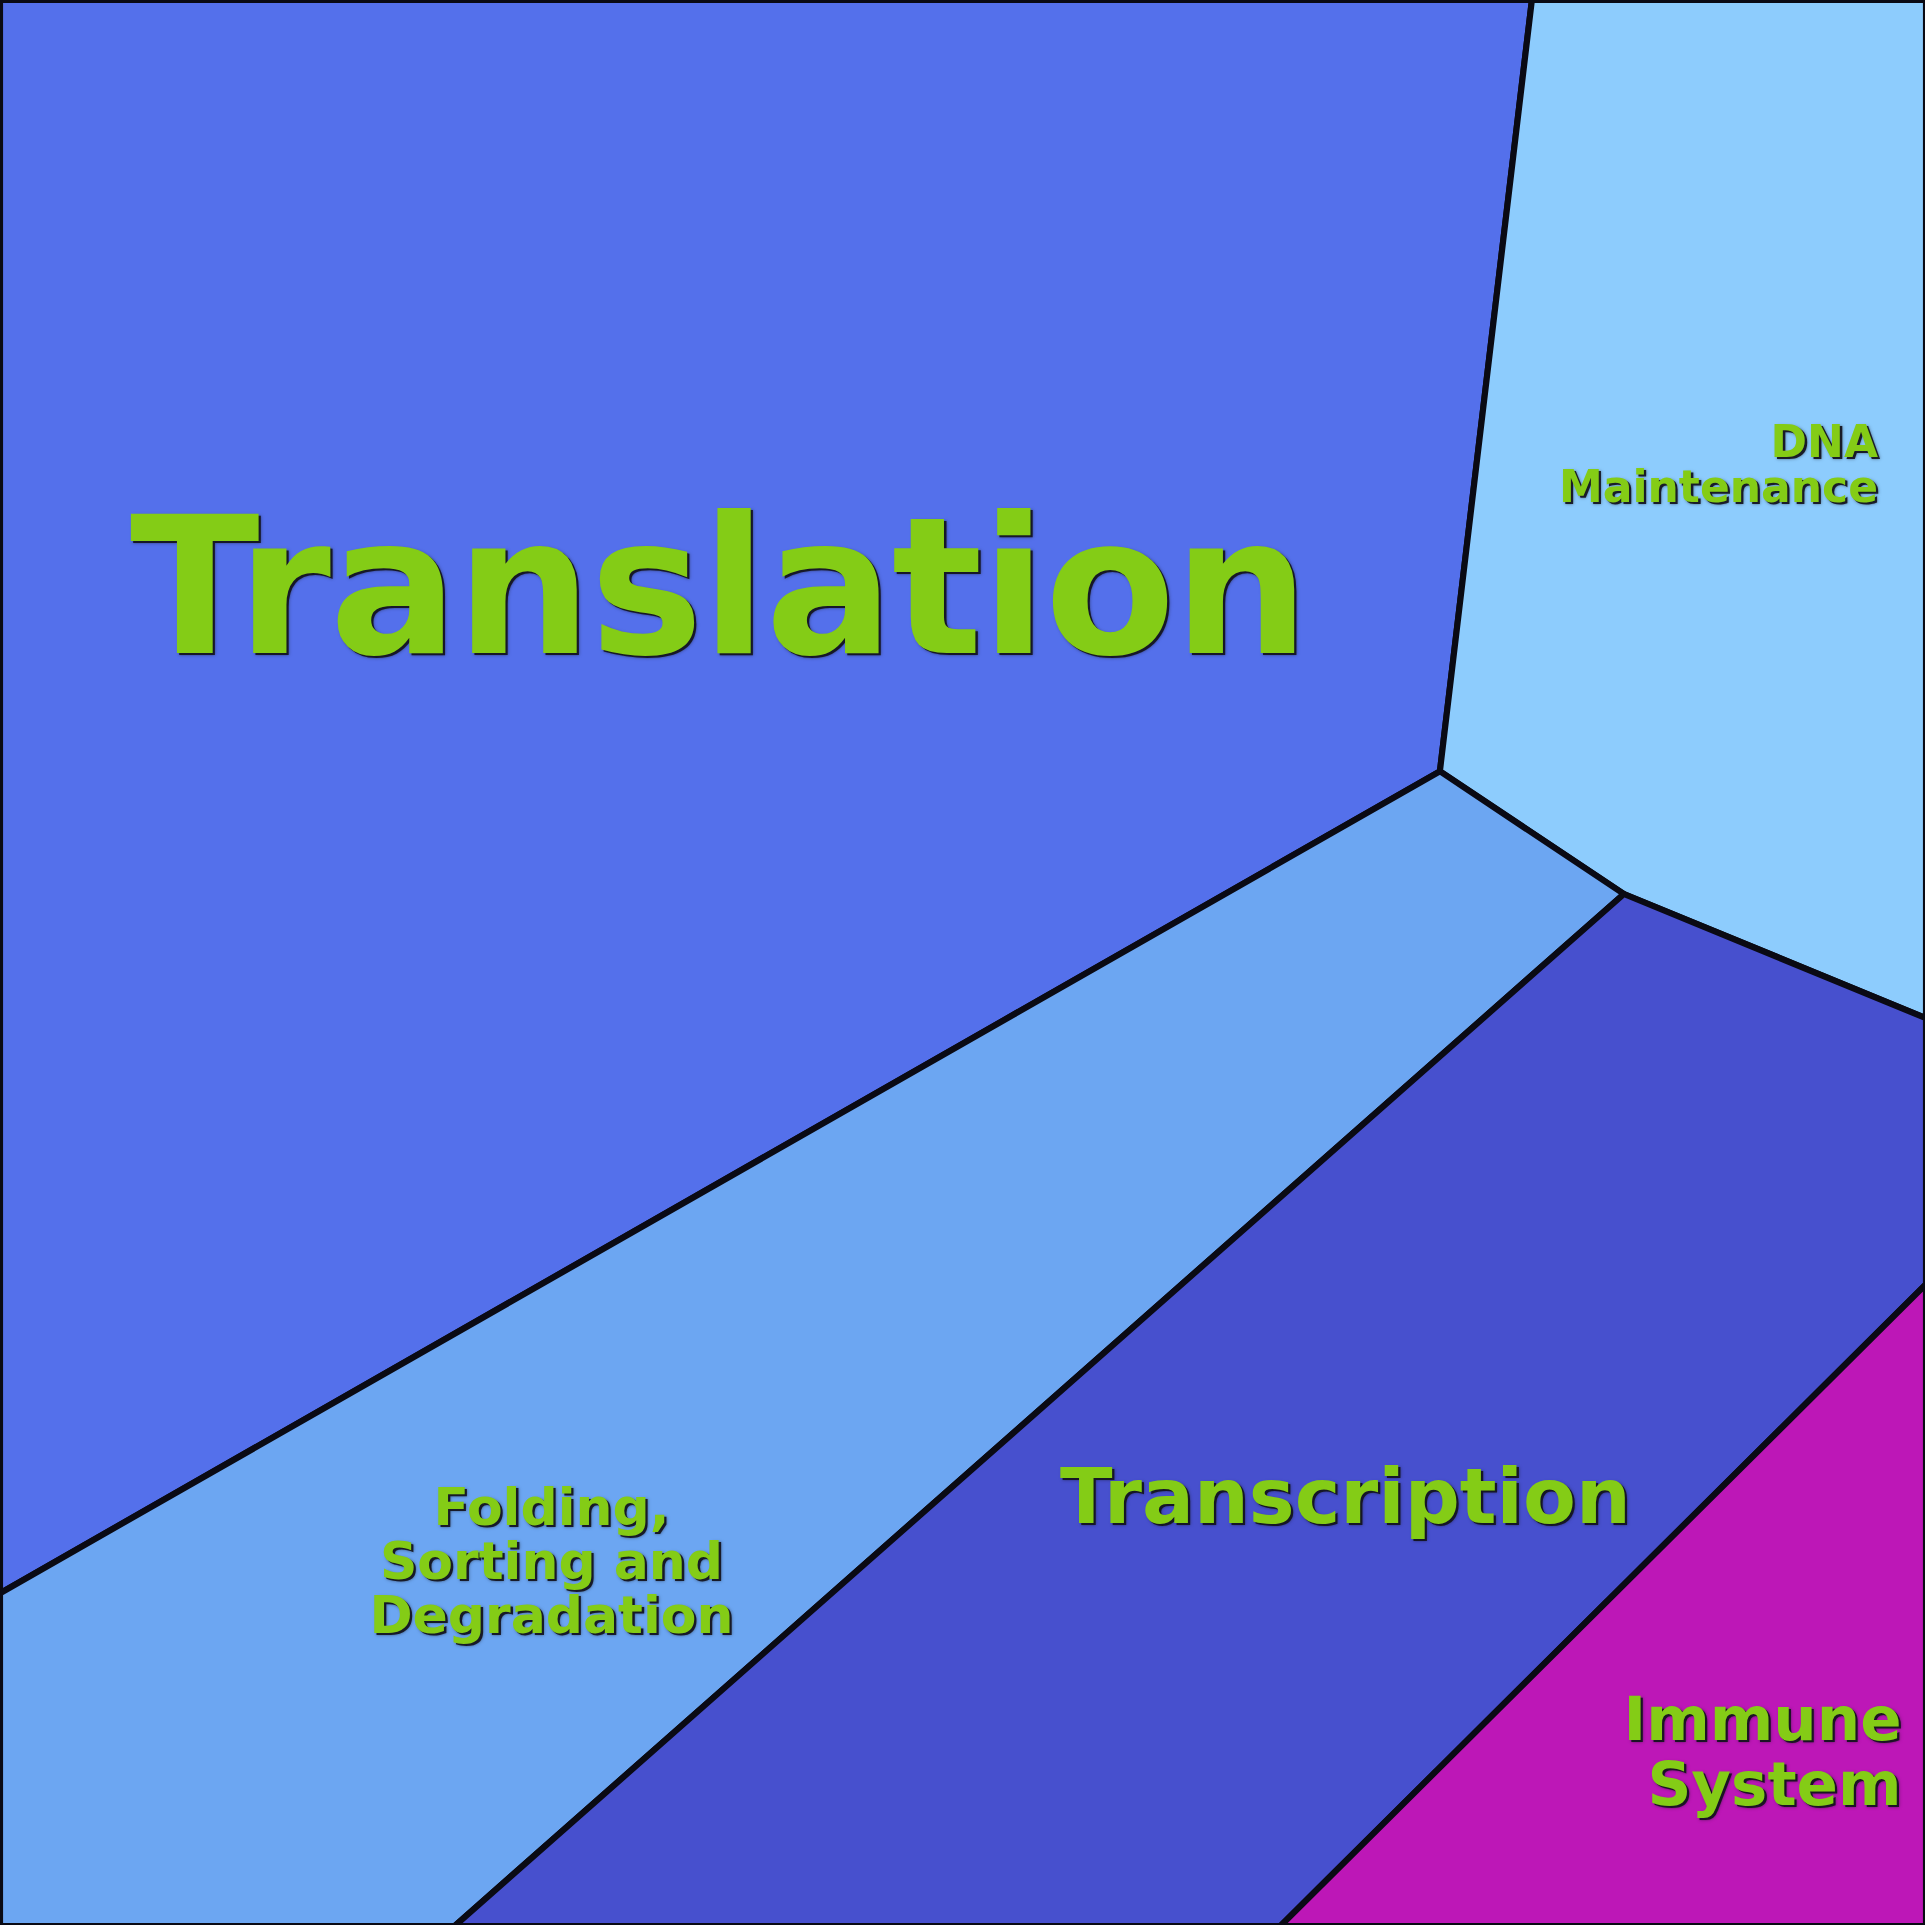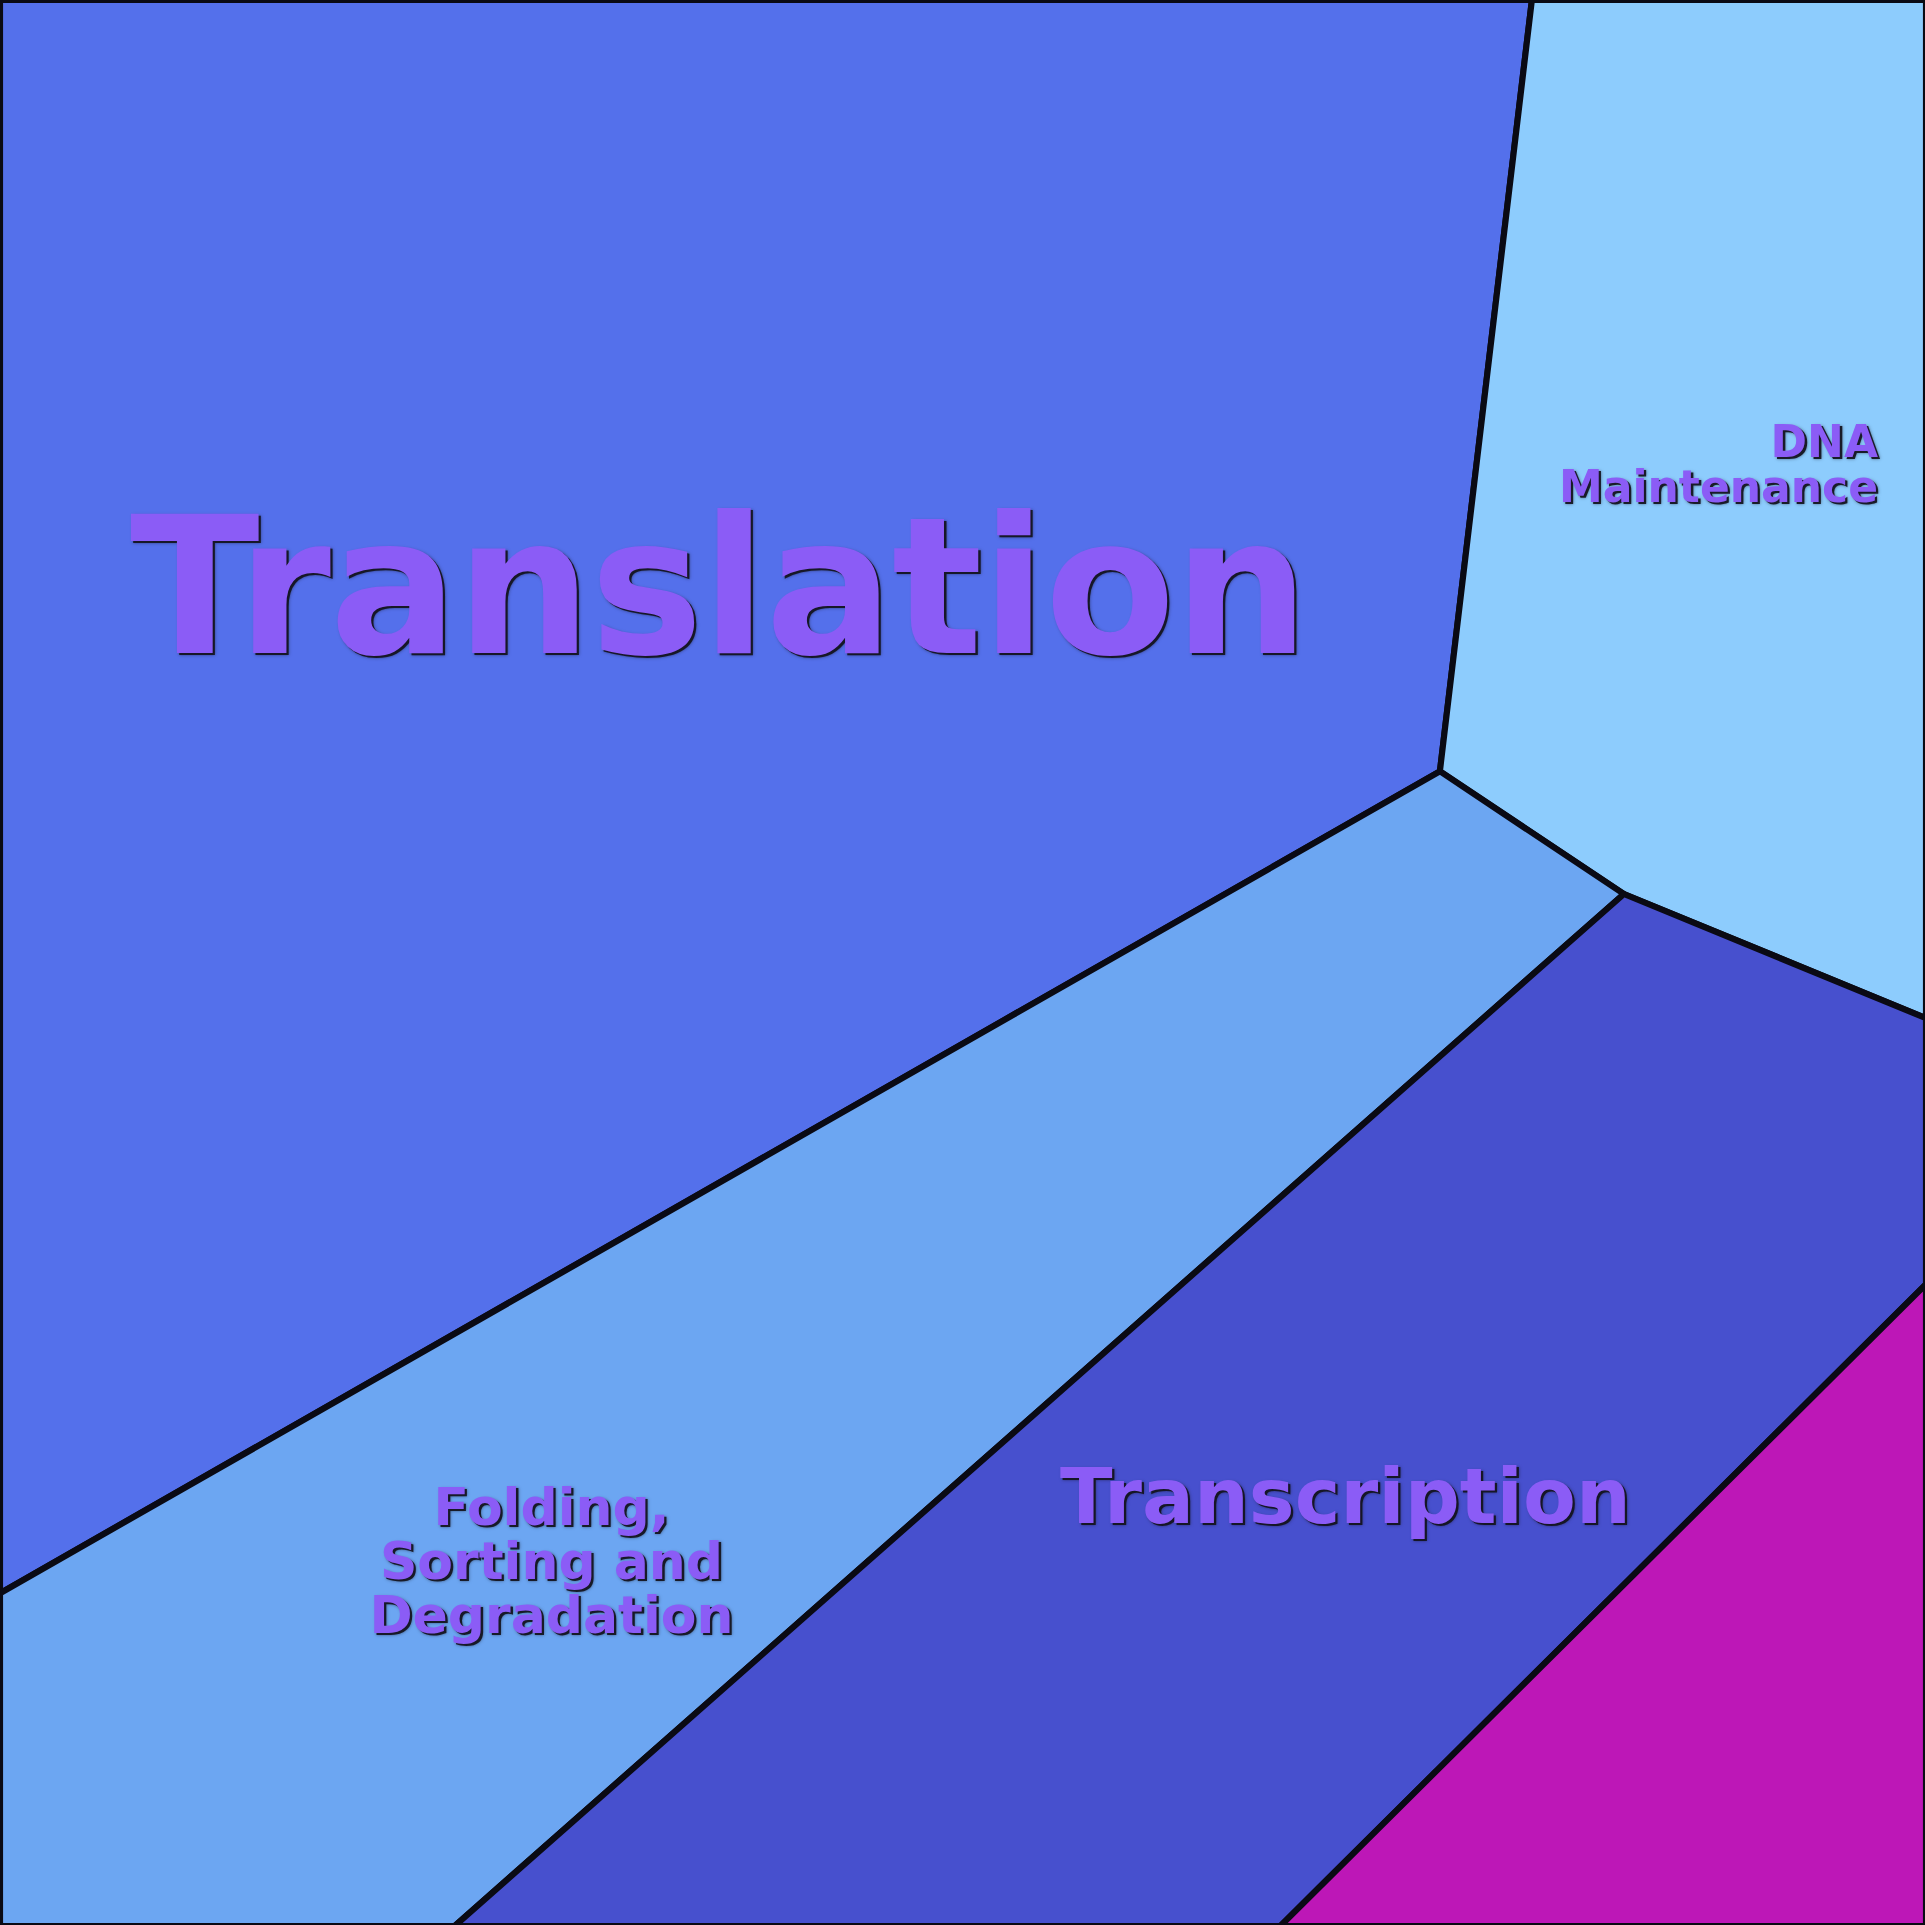--- a/index.html
+++ b/index.html
@@ -24,21 +24,21 @@
   }
   .cell-shape {
     stroke: #0a0a14;
     stroke-width: 8;
     stroke-linejoin: miter;
   }
   .cell-label {
     position: absolute;
     font-family: "DejaVu Sans", "Liberation Sans", sans-serif;
     font-weight: bold;
-    color: #8b5cf6;
+    color: #84cc16;
     text-shadow:
        2.3px 2.3px 0 rgba(20,20,30,0.92),
        2.3px 2.3px 3.1px rgba(20,20,30,0.55);
     line-height: 1.02;
     white-space: pre-line;
     pointer-events: none;
     -webkit-font-smoothing: antialiased;
   }
   #label-translation {
     left: 130px;
@@ -97,15 +97,17 @@
 
   <div class="cell-label" id="label-dna-maintenance">DNA
 Maintenance</div>
 
   <div class="cell-label" id="label-folding">Folding,
 Sorting and
 Degradation</div>
 
   <div class="cell-label" id="label-transcription">Transcription</div>
 
+  <div class="cell-label" id="label-immune-system">Immune
+System</div>
 
 </div>
 
 
 </body></html>

